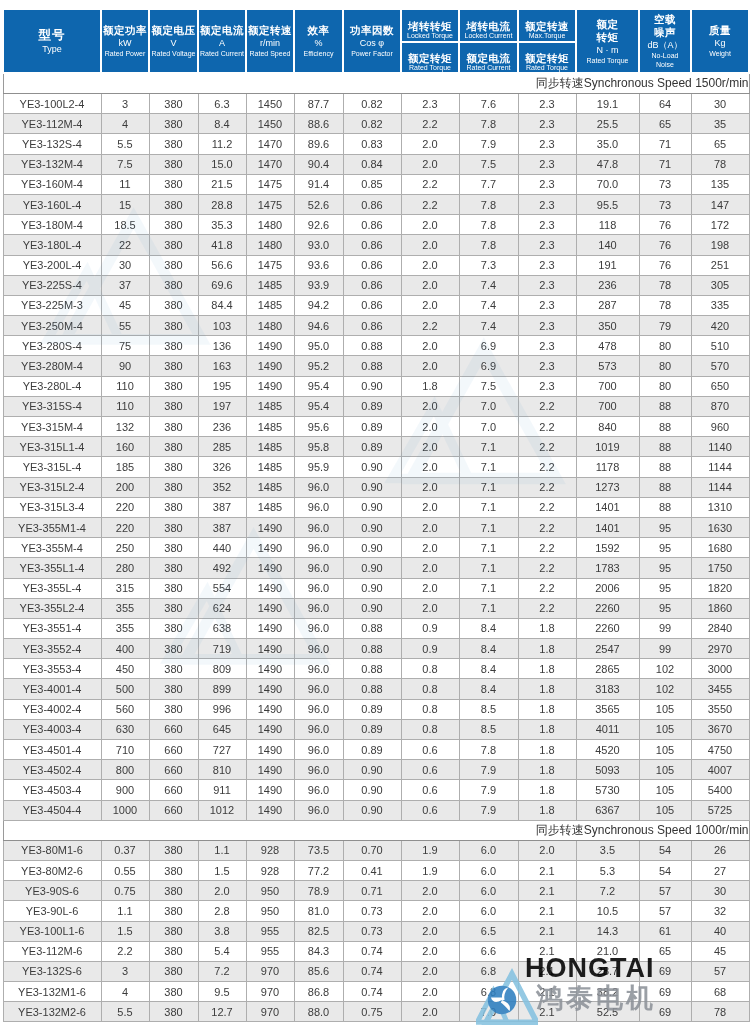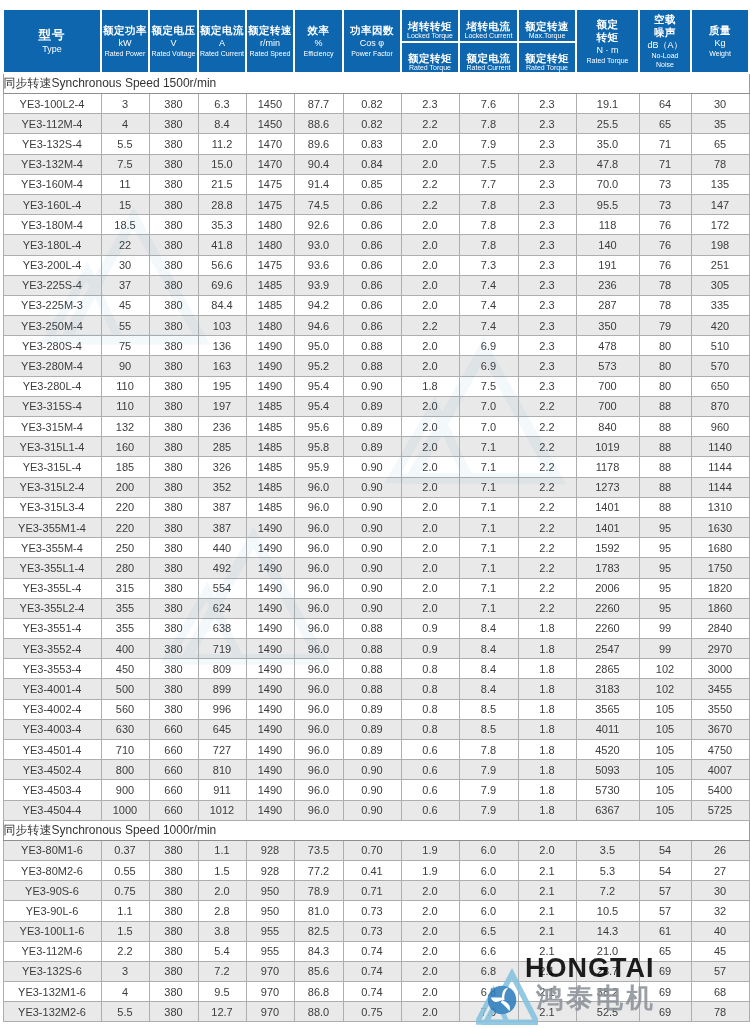--- a/index.html
+++ b/index.html
@@ -15,21 +15,21 @@
   .hz{font-size:10.5px;font-weight:bold;line-height:13px;letter-spacing:0.5px;}
   .hz.big{font-size:12.5px;line-height:16px;letter-spacing:1px;}
   .hu{font-size:9px;line-height:12px;}
   .he{font-size:7.3px;line-height:9px;transform:scale(0.96);}
   .he.mid{font-size:9px;line-height:12px;transform:none;}
   th.half .hz{line-height:12px;margin-top:9px;}
   th.half .he{line-height:8px;}
 
   
   tr.band td{background:#ffffff;border:1px solid #8f8f8f;border-left:1px solid #9a9a9a;border-right:1px solid #9a9a9a;
-    text-align:left;font-size:12px;color:#333333;height:19px;padding:0;}
+    text-align:right;font-size:12px;color:#333333;height:19px;padding:0;}
 
   
   tbody td{border:1px solid #aeaeae;text-align:center;font-size:11px;color:#3c3c3c;height:19.2px;padding:0 1px;background:#ffffff;white-space:nowrap;overflow:hidden;}
   tbody tr.gray td{background:#e9e9e9;}
 
   
   .watermark{position:absolute;left:476px;top:950px;width:250px;height:78px;opacity:0.88;pointer-events:none;}
   .wm-brand{position:absolute;left:49px;top:5px;font-size:27px;font-weight:bold;color:#000000;letter-spacing:1px;line-height:27px;}
   .wm-brand-cn{position:absolute;left:60px;top:33px;font-size:27px;font-weight:bold;color:#8d9299;letter-spacing:3px;line-height:30px;}
   .wm-logo{position:absolute;left:0;top:4px;}
@@ -218,21 +218,21 @@
           <td>70.0</td>
           <td>73</td>
           <td>135</td>
         </tr>
         <tr class="gray">
           <td>YE3-160L-4</td>
           <td>15</td>
           <td>380</td>
           <td>28.8</td>
           <td>1475</td>
-          <td>74.5</td>
+          <td>52.6</td>
           <td>0.86</td>
           <td>2.2</td>
           <td>7.8</td>
           <td>2.3</td>
           <td>95.5</td>
           <td>73</td>
           <td>147</td>
         </tr>
         <tr>
           <td>YE3-180M-4</td>

